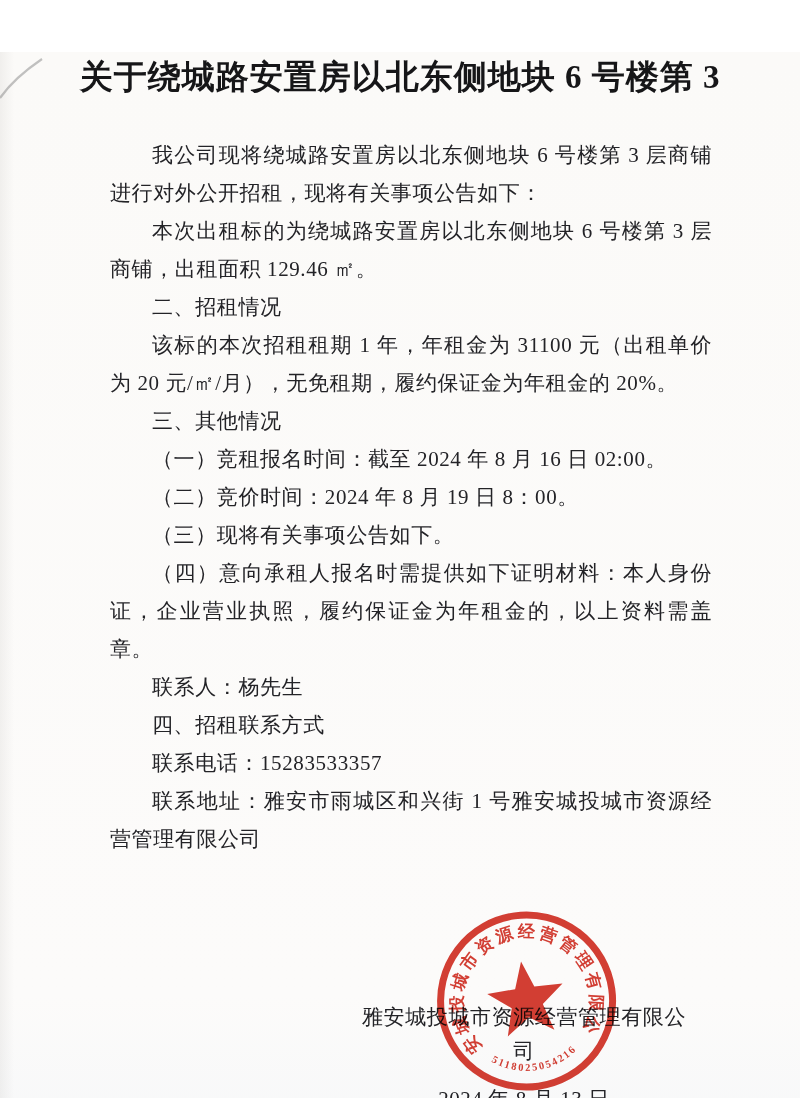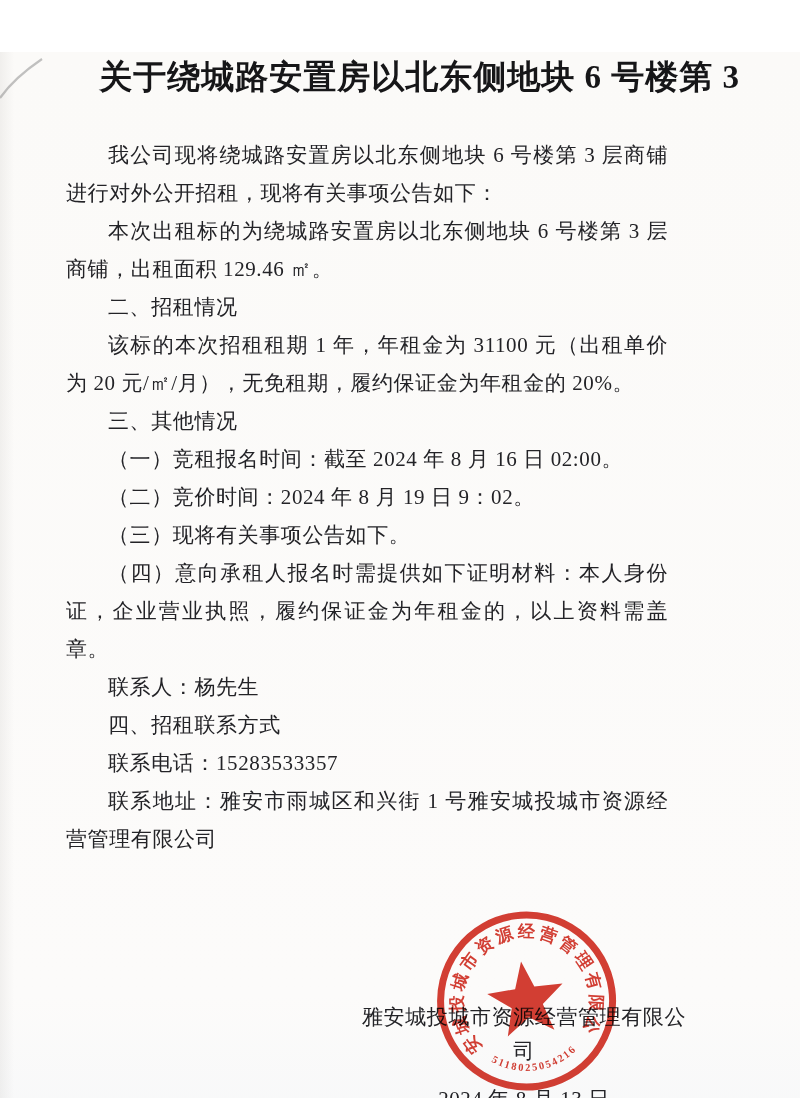--- a/index.html
+++ b/index.html
@@ -19,29 +19,29 @@
     position: absolute; left: 0; top: 0; bottom: 0; width: 14px;
     background: linear-gradient(90deg, rgba(190,188,184,0.18), rgba(190,188,184,0));
     pointer-events: none;
   }
   .crease {
     position: absolute; left: 0; top: 0; width: 70px; height: 70px;
   }
   .title {
     margin: 52px auto 0 auto;
     width: 680px;
-    text-align: right;
+    text-align: center;
     font-weight: 700;
     font-size: 33px;
     line-height: 50px;
     color: #161618;
     letter-spacing: 1px;
   }
   .body-text {
-    margin: 34px 88px 0 66px;
+    margin: 34px 88px 0 110px;
     width: 602px;
   }
   .body-text p {
     margin: 0;
     text-indent: 2em;
     font-size: 21px;
     line-height: 38px;
     text-align: justify;
     letter-spacing: 0.6px;
     color: #232327;
@@ -81,21 +81,21 @@
     <div>关于绕城路安置房以北东侧地块 6 号楼第 3</div>
   </div>
 
   <div class="body-text">
     <p>我公司现将绕城路安置房以北东侧地块 6 号楼第 3 层商铺进行对外公开招租，现将有关事项公告如下：</p>
     <p>本次出租标的为绕城路安置房以北东侧地块 6 号楼第 3 层商铺，出租面积 129.46 ㎡。</p>
     <p>二、招租情况</p>
     <p>该标的本次招租租期 1 年，年租金为 31100 元（出租单价为 20 元/㎡/月），无免租期，履约保证金为年租金的 20%。</p>
     <p>三、其他情况</p>
     <p>（一）竞租报名时间：截至 2024 年 8 月 16 日 02:00。</p>
-    <p>（二）竞价时间：2024 年 8 月 19 日 9：02。</p>
+    <p>（二）竞价时间：2024 年 8 月 19 日 8：00。</p>
     <p>（三）现将有关事项公告如下。</p>
     <p>（四）意向承租人报名时需提供如下证明材料：本人身份证，企业营业执照，履约保证金为年租金的，以上资料需盖章。</p>
     <p>联系人：杨先生</p>
     <p>四、招租联系方式</p>
     <p>联系电话：15283533357</p>
     <p>联系地址：雅安市雨城区和兴街 1 号雅安城投城市资源经营管理有限公司</p>
   </div>
 
   <div class="signature">
     <div class="company">雅安城投城市资源经营管理有限公司</div>

